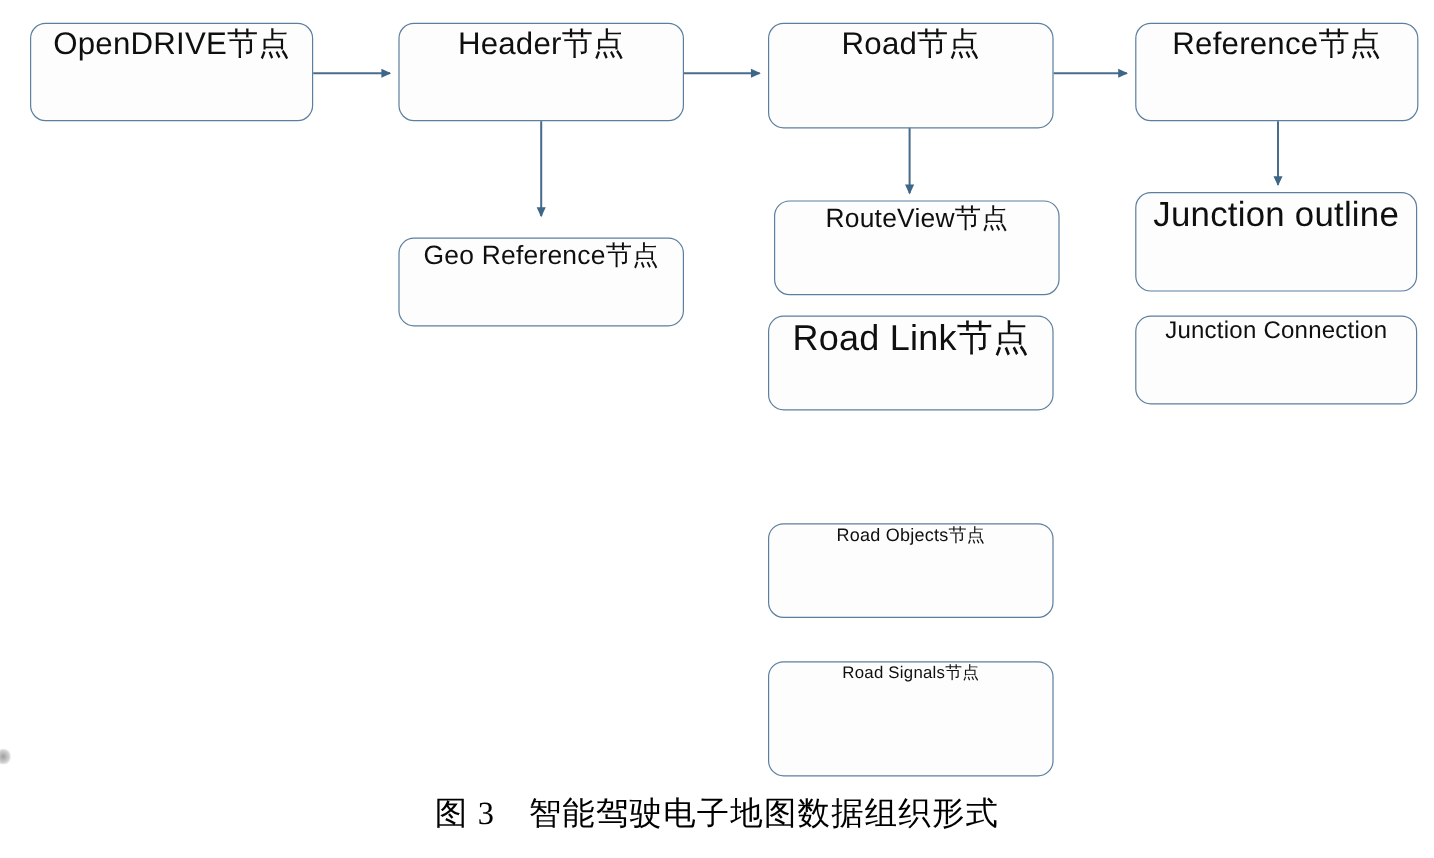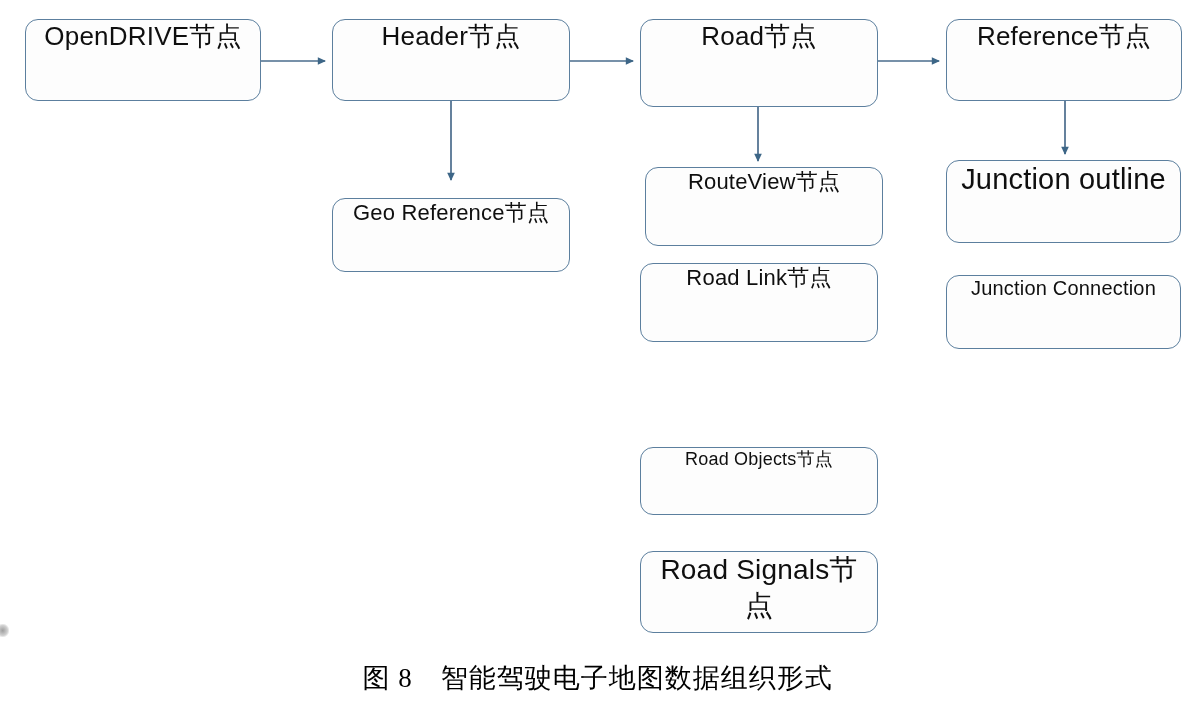--- a/index.html
+++ b/index.html
@@ -47,28 +47,28 @@
   .n-opendrive { left: 25px;  top: 19px;  width: 236px; height: 82px; font-size: 26px; }
   .n-header    { left: 332px; top: 19px;  width: 238px; height: 82px; font-size: 26px; }
   .n-road      { left: 640px; top: 19px;  width: 238px; height: 88px; font-size: 26px; }
   .n-junction  { left: 946px; top: 19px;  width: 236px; height: 82px; font-size: 26px; }
 
   
   .n-georef    { left: 332px; top: 186px; width: 238px; height: 74px; font-size: 22px; margin-top: 12px; }
 
   
   .n-routeview { left: 645px; top: 167px; width: 238px; height: 79px; font-size: 22px; }
-  .n-roadlink  { left: 640px; top: 263px; width: 238px; height: 79px; font-size: 22px; }
+  .n-roadlink  { left: 640px; top: 263px; width: 238px; height: 79px; font-size: 30px; }
   .n-roadlanes { left: 640px; top: 359px; width: 238px; height: 79px; font-size: 22px; }
-  .n-roadobj   { left: 640px; top: 447px; width: 238px; height: 68px; font-size: 18px; }
-  .n-roadsig   { left: 640px; top: 551px; width: 238px; height: 82px; font-size: 28px; }
+  .n-roadobj   { left: 640px; top: 436px; width: 238px; height: 79px; font-size: 15px; }
+  .n-roadsig   { left: 640px; top: 551px; width: 238px; height: 96px; font-size: 14px; }
 
   
   .n-jouline   { left: 946px; top: 160px; width: 235px; height: 83px; font-size: 29px; }
-  .n-joconn    { left: 946px; top: 263px; width: 235px; height: 74px; font-size: 20px; margin-top: 12px; }
+  .n-joconn    { left: 946px; top: 263px; width: 235px; height: 74px; font-size: 20px; }
   .n-joobj     { left: 946px; top: 357px; width: 235px; height: 79px; font-size: 19px; }
 
   .caption {
     position: absolute;
     left: 0;
     top: 660px;
     width: 1195px;
     text-align: center;
     font-size: 27px;
     color: #000000;
@@ -149,17 +149,17 @@
 
   <div class="node n-jouline">
     <span class="node-label">Junction outline</span>
   </div>
 
   <div class="node n-joconn">
     <span class="node-label">Junction Connection</span>
   </div>
 
 
-  <div class="caption">图 8　智能驾驶电子地图数据组织形式</div>
+  <div class="caption">图 3　智能驾驶电子地图数据组织形式</div>
 
   <div class="speck"></div>
 
 </div>
 
 </body></html>

